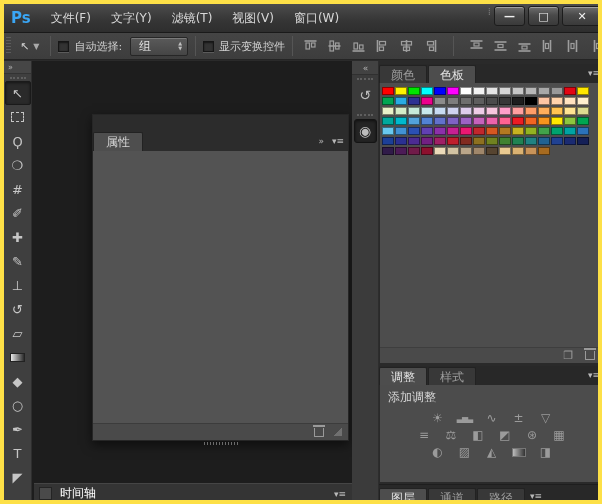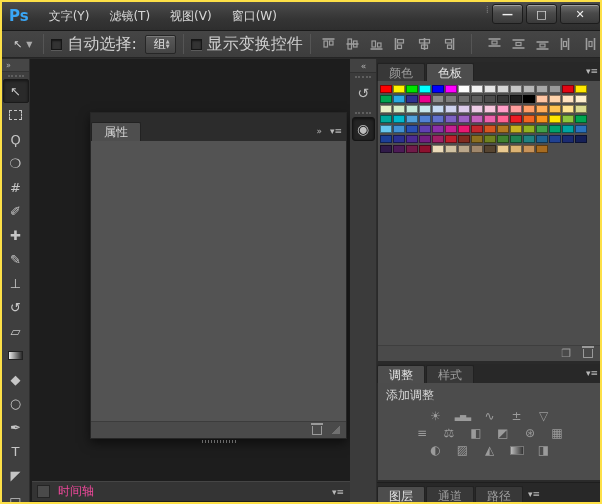--- a/index.html
+++ b/index.html
@@ -1,17 +1,17 @@
 <!DOCTYPE html>
 <html><head>
 <meta charset="utf-8">
 <style>
   html,body{margin:0;padding:0;background:#111;}
   *{box-sizing:border-box;font-family:"DejaVu Sans","Liberation Sans",sans-serif;}
-  .window{position:relative;width:602px;height:504px;background:#2a2a2a;overflow:hidden;border:2px solid #fde047;}
+  .window{position:relative;width:602px;height:504px;background:#2a2a2a;overflow:hidden;border:4px solid #fde047;}
 
   
   .menu-bar{position:absolute;left:0;top:0;width:602px;height:29px;
     background:linear-gradient(180deg,#4c4c4c,#353535 60%,#2e2e2e);
     border-bottom:1px solid #1a1a1a;display:flex;align-items:center;}
   .ps-logo{margin-left:7px;font-weight:bold;font-size:15px;letter-spacing:0;}
   .menu-items{display:flex;margin-left:10px;height:100%;align-items:center;}
   .menu-item{padding:0 10px;font-size:12px;color:#d8d8d8;cursor:default;line-height:29px;}
   .win-sep{color:#777;font-size:10px;margin:0 2px 0 4px;letter-spacing:-2px;}
   .win-controls{position:absolute;right:4px;top:2px;display:flex;gap:3px;}
@@ -25,21 +25,21 @@
   .options-bar{position:absolute;left:0;top:29px;width:602px;height:27px;
     background:linear-gradient(180deg,#454545,#3d3d3d);border-bottom:1px solid #242424;
     display:flex;align-items:center;overflow:hidden;}
   .grip-v{width:5px;height:18px;margin-left:2px;
     background:repeating-linear-gradient(180deg,#5c5c5c 0 1px,transparent 1px 3px);}
   .tool-preset{display:flex;align-items:center;margin-left:5px;padding:2px 4px;color:#cfcfcf;font-size:11px;}
   .tool-preset .caret{font-size:8px;color:#aaa;margin-left:4px;}
   .opt-sep{width:1px;height:20px;background:#2c2c2c;border-right:1px solid #555;margin:0 7px;flex:0 0 auto;}
   .checkbox{width:11px;height:11px;background:#333;border:1px solid #161616;
     box-shadow:inset 0 1px 2px rgba(0,0,0,.6),0 1px 0 rgba(255,255,255,.15);margin-right:5px;flex:0 0 auto;}
-  .opt-label{font-size:16px;color:#d0d0d0;white-space:nowrap;}
+  .opt-label{font-size:11px;color:#d0d0d0;white-space:nowrap;}
   .select{display:flex;align-items:center;width:58px;height:19px;margin-left:8px;
     background:linear-gradient(180deg,#5a5a5a,#454545);border:1px solid #262626;border-radius:2px;
     box-shadow:inset 0 1px 0 rgba(255,255,255,.2);}
   .select .val{flex:1;font-size:12px;color:#e0e0e0;padding-left:8px;}
   .select .spin{display:flex;flex-direction:column;line-height:5px;font-size:5px;color:#c0c0c0;padding-right:5px;}
   .align-group{display:flex;align-items:center;gap:7px;margin-left:2px;}
   .align-btn{width:17px;height:16px;display:flex;align-items:center;justify-content:center;flex:0 0 auto;}
   .align-btn svg{display:block;}
 
   
@@ -56,41 +56,41 @@
   .tool.selected{background:#2a2a2a;border:1px solid #1a1a1a;box-shadow:inset 0 1px 3px rgba(0,0,0,.5);}
   .dashed-box{width:13px;height:10px;border:1px dashed #c6c6c6;}
   .gradient-box{width:15px;height:9px;border:1px solid #222;background:linear-gradient(90deg,#e8e8e8,#2a2a2a);}
 
   
   .canvas{position:absolute;left:28px;top:1px;bottom:0;width:320px;background:#1d1d1d;}
 
   
   .props{position:absolute;left:60px;top:53px;width:257px;height:327px;background:#4e4e4e;
     border:1px solid #262626;box-shadow:0 4px 10px rgba(0,0,0,.55);display:flex;flex-direction:column;}
-  .props-tabbar{height:28px;background:#2c2c2c;display:flex;align-items:flex-end;}
+  .props-tabbar{height:36px;background:#2c2c2c;display:flex;align-items:flex-end;}
   .props-tab{height:19px;line-height:19px;padding:0 12px;background:#4e4e4e;color:#d6d6d6;font-size:12px;
     border:1px solid #222;border-bottom:none;border-radius:2px 2px 0 0;}
   .props-tabbar .spacer{flex:1;}
   .panel-mini-ic{color:#b9b9b9;font-size:9px;padding:0 4px;line-height:19px;}
   .props-empty{height:22px;background:#5a5a5a;border-bottom:1px solid #424242;color:#e4e4e4;font-size:12px;
     line-height:22px;padding-left:10px;}
   .props-body{flex:1;background:#535353;}
   .props-footer{height:17px;background:#4a4a4a;border-top:1px solid #3c3c3c;display:flex;align-items:center;justify-content:flex-end;gap:10px;padding-right:6px;}
   .trash-ic{position:relative;width:10px;height:9px;border:1px solid #9a9a9a;border-top:none;border-radius:0 0 1px 1px;}
   .trash-ic:before{content:"";position:absolute;left:-2px;top:-3px;width:12px;height:2px;background:#9a9a9a;}
   .resize-grip{width:8px;height:8px;background:
      linear-gradient(135deg,transparent 50%,#8a8a8a 50%) ;opacity:.6;}
   .props-drag{position:absolute;left:50%;bottom:-5px;transform:translateX(-50%);width:34px;height:3px;
     background:repeating-linear-gradient(90deg,#6a6a6a 0 1px,transparent 1px 3px);}
 
   
   .timeline{position:absolute;left:2px;right:0;bottom:5px;height:20px;background:#343434;
     border-top:1px solid #454545;display:flex;align-items:center;}
   .tl-box{width:13px;height:13px;background:#4a4a4a;border:1px solid #242424;margin:0 8px 0 5px;}
-  .tl-label{color:#ec4899;font-size:12px;}
+  .tl-label{color:#ffffff;font-size:12px;}
   .tl-menu{margin-left:auto;color:#b9b9b9;font-size:9px;padding-right:6px;}
 
   
   .dock{position:absolute;left:348px;top:1px;bottom:0;width:27px;background:#3b3b3b;border-right:1px solid #2d2d2d;}
   .dock-top{height:14px;background:#424242;border-bottom:1px solid #303030;color:#b5b5b5;font-size:9px;
     line-height:14px;text-align:center;letter-spacing:-1px;}
   .dock-btn{width:23px;height:24px;margin:1px auto 4px auto;display:flex;align-items:center;justify-content:center;
     color:#bdbdbd;font-size:14px;border-radius:3px;}
   .dock-btn.selected{background:#242424;border:1px solid #141414;box-shadow:inset 0 1px 3px rgba(0,0,0,.6);}
 
@@ -121,20 +121,21 @@
     border-top:1px solid #1e1e1e;display:flex;align-items:flex-end;padding-bottom:2px;}
 </style>
 </head>
 <body>
 
 <div class="window">
 
   <div class="menu-bar">
     <span class="ps-logo" id="ps-logo" style="color: rgb(58, 166, 245);">Ps</span>
     <div class="menu-items" id="menu-items">
+        <span class="menu-item">文件(F)</span>
         <span class="menu-item">文字(Y)</span>
         <span class="menu-item">滤镜(T)</span>
         <span class="menu-item">视图(V)</span>
         <span class="menu-item">窗口(W)</span>
       </div>
     <div class="win-controls">
       <span class="win-sep">⁞</span>
     <span class="win-btn">—</span>
         <span class="win-btn">□</span>
         <span class="win-btn close">✕</span>

